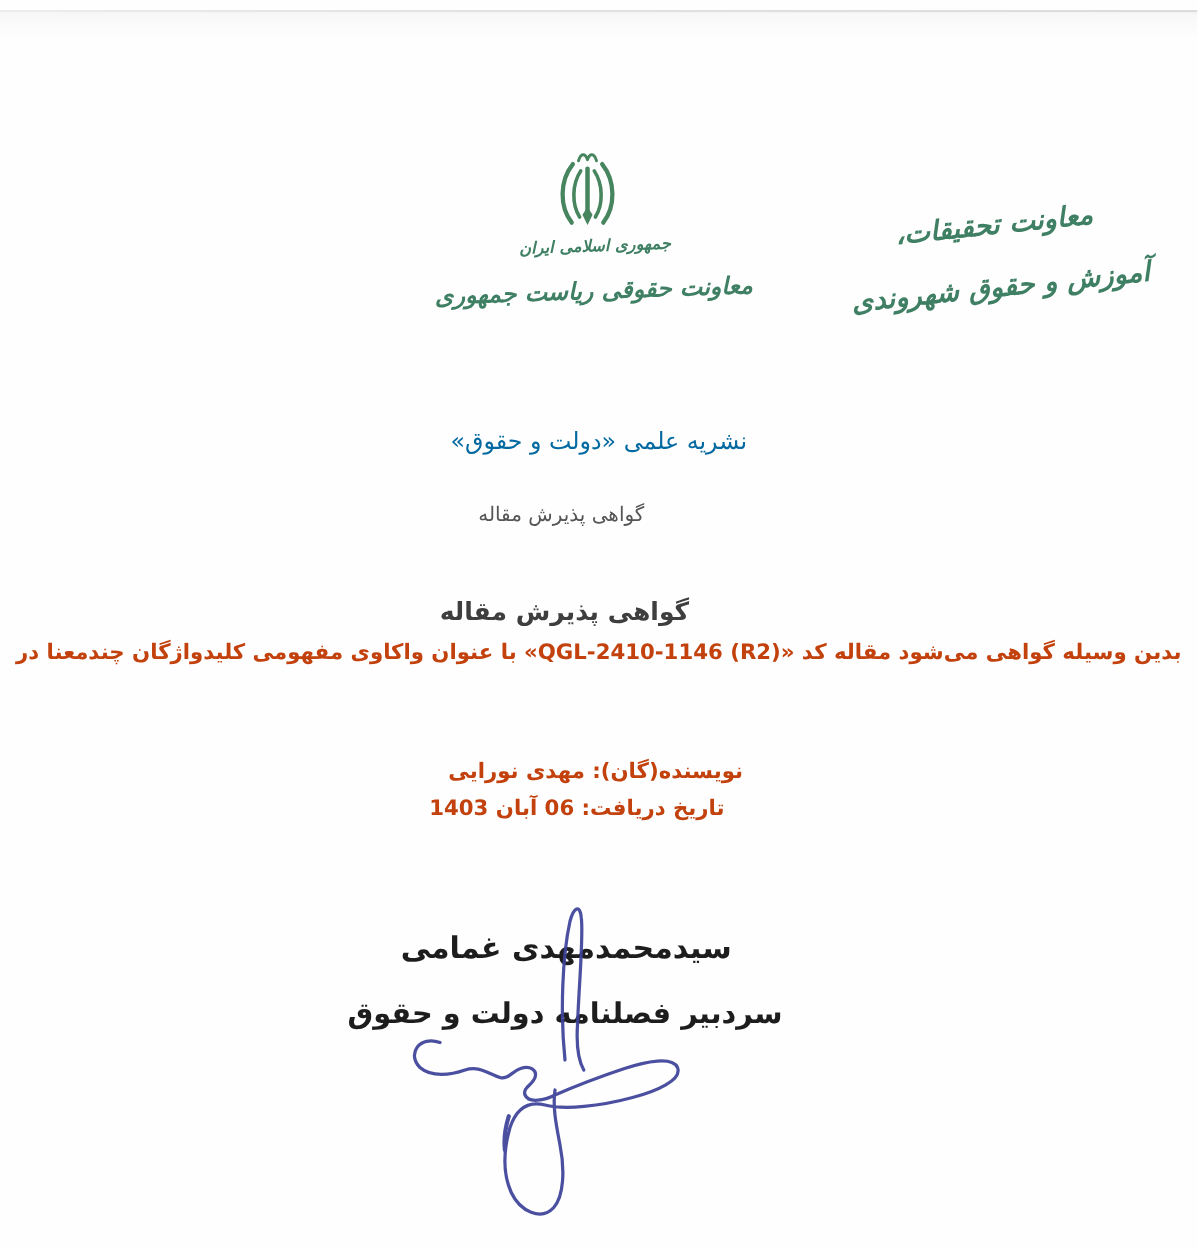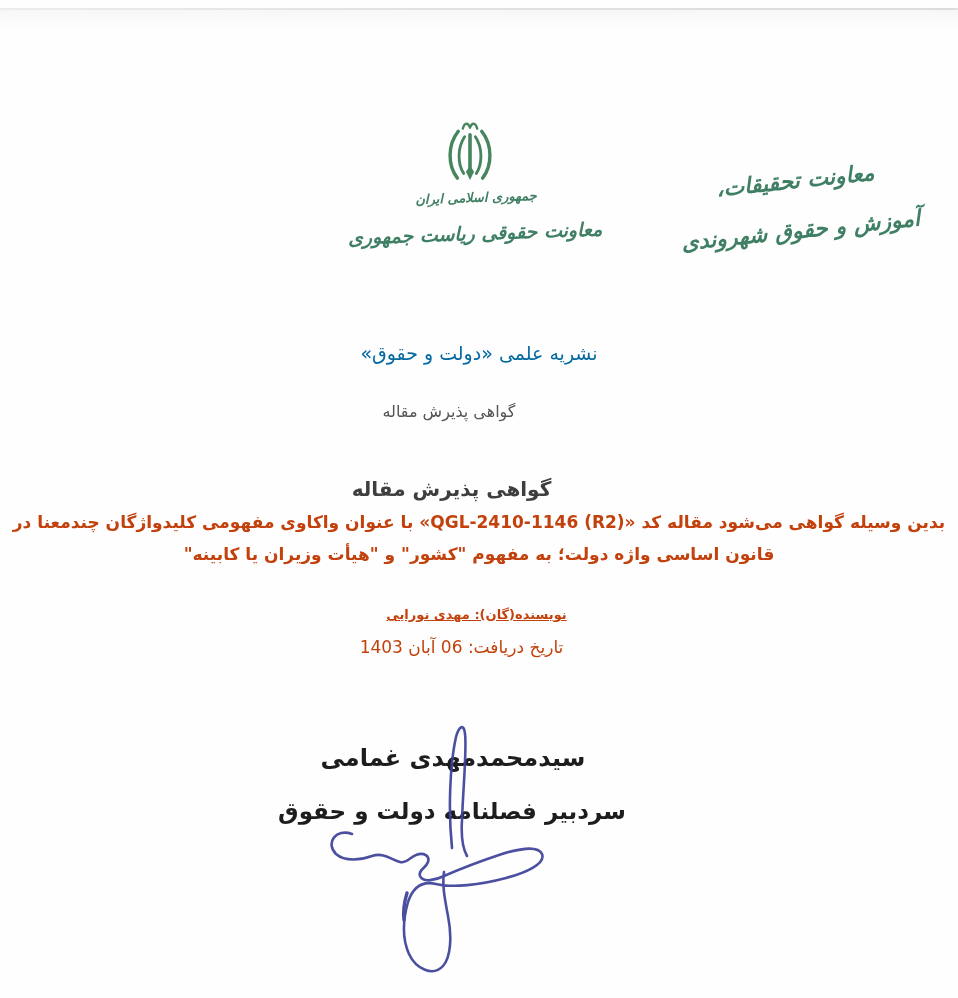--- a/index.html
+++ b/index.html
@@ -54,22 +54,22 @@
   }
 
   
   .doc-text { color: #c2410c; }
   .journal-title { left: 19px; top: 342px; width: 920px; font-size: 19px; color: #0369a1; }
   .cert-label    { left: 19px; top: 402px; width: 860px; font-size: 16px; color: #555555; }
   .cert-heading  { left: 19px; top: 477px; width: 865px; font-size: 20px; font-weight: bold; color: #3e3e3e; }
   .body-line-1   { left: 4px;  top: 512px; width: 950px; font-size: 17px; font-weight: bold; }
   .body-line-2   { left: 19px; top: 544px; width: 920px; font-size: 17px; font-weight: bold; }
   .body-line-3   { left: 19px; top: 575px; width: 920px; font-size: 17px; font-weight: bold; }
-  .author-line   { left: 19px; top: 607px; width: 915px; font-size: 13px; font-weight: bold; text-decoration: underline; }
-  .received-line { left: 19px; top: 637px; width: 885px; font-size: 17px; font-weight: normal; }
+  .author-line   { left: 19px; top: 607px; width: 915px; font-size: 17px; font-weight: bold; }
+  .received-line { left: 19px; top: 637px; width: 885px; font-size: 17px; font-weight: bold; }
   .accepted-line { left: 19px; top: 667px; width: 880px; font-size: 17px; font-weight: bold; }
 
   
   .sig-name {
     left: 288px; top: 744px; width: 330px;
     font-size: 24px; font-weight: bold; color: #1d1d1d;
   }
   .sig-role {
     left: 296px; top: 798px; width: 330px;
     font-size: 23px; font-weight: bold; color: #1d1d1d;
@@ -110,21 +110,20 @@
   </div>
 
   <div class="abs rtl center doc-text journal-title">نشریه علمی «دولت و حقوق»</div>
 
   <div class="abs rtl center doc-text cert-label">گواهی پذیرش مقاله</div>
 
   <div class="abs rtl center doc-text cert-heading">گواهی پذیرش مقاله</div>
 
   <div class="abs rtl center doc-text body-line-1">بدین وسیله گواهی می‌شود مقاله کد «QGL-2410-1146 (R2)» با عنوان واکاوی مفهومی کلیدواژگان چندمعنا در</div>
 
-  <div class="abs rtl center doc-text body-line-2">قانون اساسی واژه دولت؛ به مفهوم "کشور" و "هیأت وزیران یا کابینه"</div>
 
 
   <div class="abs rtl center doc-text author-line">نویسنده(گان): مهدی نورایی</div>
 
   <div class="abs rtl center doc-text received-line">تاریخ دریافت: 06 آبان 1403</div>
 
 
   <div class="abs rtl center sig-name">سیدمحمدمهدی غمامی</div>
 
   <div class="abs rtl center sig-role">سردبیر فصلنامه دولت و حقوق</div>

